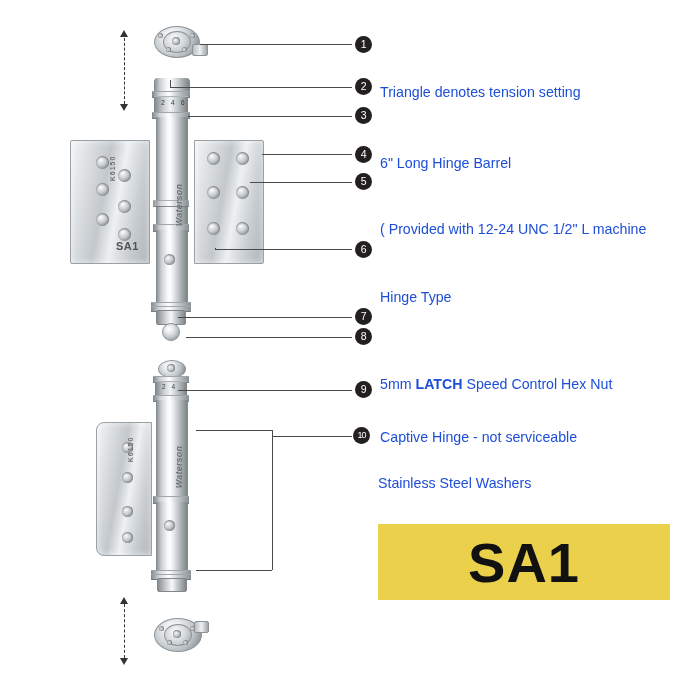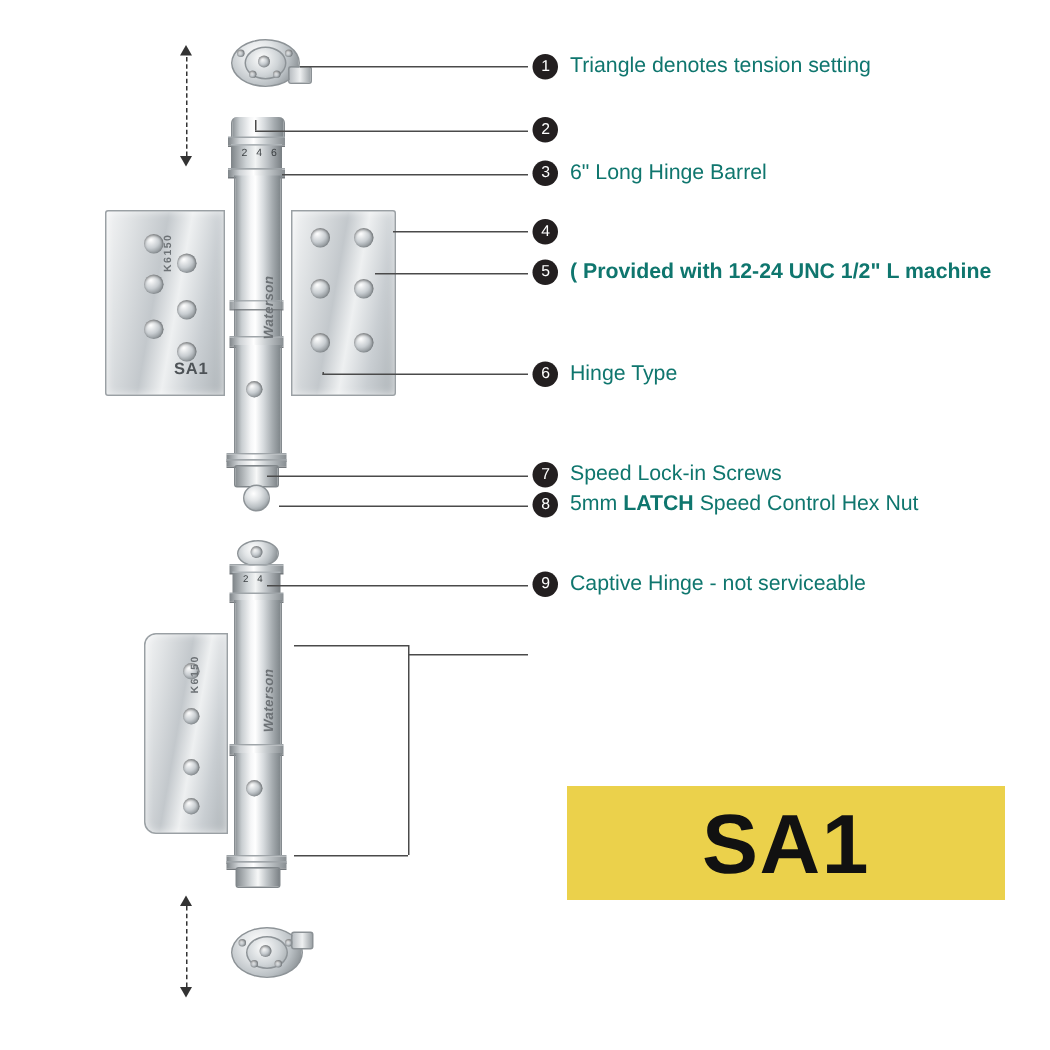--- a/index.html
+++ b/index.html
@@ -35,23 +35,24 @@
     color: #ffffff;
     font-size: 10.5px;
     line-height: 17px;
     text-align: center;
     font-family: "Liberation Sans", sans-serif;
     letter-spacing: -0.4px;
   }
   .bullet.wide { font-size: 9px; letter-spacing: -1px; }
   .ctext {
     font-size: 14.2px;
-    color: #0f766e;
+    color: #1d4ed8;
     line-height: 17.5px;
     white-space: nowrap;
+    margin-top: 48px;
   }
   .ctext .b { font-weight: bold; }
 
   
   .lead {
     position: absolute;
     background: #4a4a4a;
   }
   .lead.h { height: 1px; }
   .lead.v { width: 1px; }
@@ -296,42 +297,45 @@
     <span class="ctext">6" Long Hinge Barrel</span>
   </div>
 
   <div class="callout" style="left:355px;top:146px;">
     <span class="bullet">4</span>
   </div>
 
   <div class="callout" style="left:355px;top:173px;">
     <span class="bullet">5</span>
     <span style="display:block;">
-      <span class="ctext" style="display:block;font-weight:bold;">( Provided with 12-24 UNC 1/2" L machine</span>
+      <span class="ctext" style="display:block;">( Provided with 12-24 UNC 1/2" L machine</span>
     </span>
   </div>
 
   <div class="callout" style="left:355px;top:241px;">
     <span class="bullet">6</span>
     <span class="ctext">Hinge Type</span>
   </div>
 
   <div class="callout" style="left:355px;top:308px;">
     <span class="bullet">7</span>
-    <span class="ctext">Speed Lock-in Screws</span>
   </div>
 
   <div class="callout" style="left:355px;top:328px;">
     <span class="bullet">8</span>
     <span class="ctext"><span>5mm </span><span class="b">LATCH</span><span> Speed Control Hex Nut</span></span>
   </div>
 
   <div class="callout" style="left:355px;top:381px;">
     <span class="bullet">9</span>
     <span class="ctext">Captive Hinge - not serviceable</span>
   </div>
 
+  <div class="callout" style="left:353px;top:427px;">
+    <span class="bullet wide">10</span>
+    <span class="ctext">Stainless Steel Washers</span>
+  </div>
 
   <div id="sa1box" style="left: 378px; top: 524px; width: 292px; height: 76px; background: rgb(235, 209, 75);">
     <span>SA1</span>
   </div>
 
 </div>
 
 </body></html>

